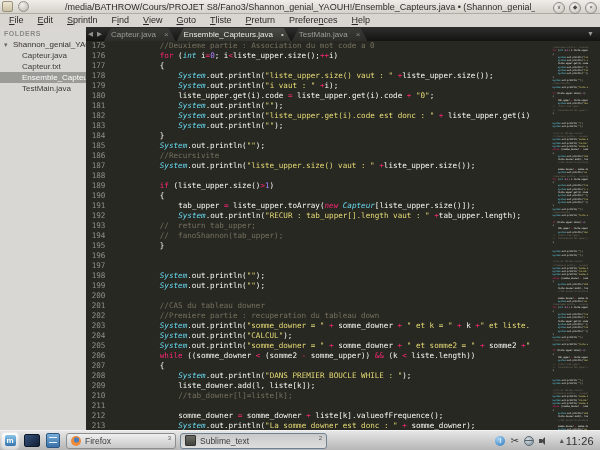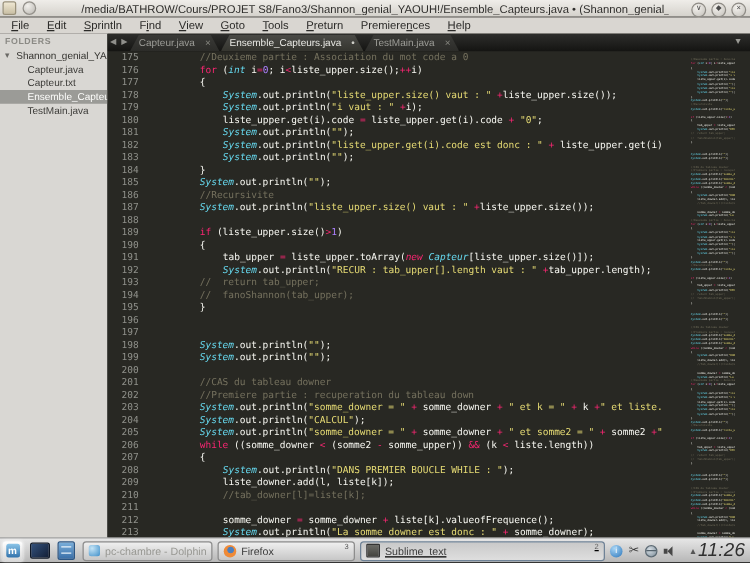--- a/index.html
+++ b/index.html
@@ -42,21 +42,21 @@
     clip-path:polygon(7px 0,calc(100% - 7px) 0,100% 100%,0 100%);
     background:linear-gradient(#3a3a37,#2c2c29);font-size:8px;color:#9c9c97;white-space:nowrap;overflow:hidden;}
   .tab.active{background:linear-gradient(#4a4a46,#35352f);color:#e9e9e4;}
   .tab-ind{margin-left:auto;padding-left:8px;color:#85857f;font-size:8px;}
   .tab.active .tab-ind{color:#cfcfc8;}
   .tab-overflow{margin-left:auto;color:#9a9a95;font-size:7px;line-height:14px;padding-right:6px;align-self:flex-start;}
 
   .codewrap{position:absolute;left:0;right:63px;top:14px;bottom:0;overflow:hidden;
     font-family:"DejaVu Sans Mono",monospace;font-size:7.6px;line-height:10px;white-space:pre;}
   .cl{height:10px;display:flex;}
-  .ln{display:inline-block;width:25px;text-align:right;color:#8f908a;flex:none;}
+  .ln{display:inline-block;width:25px;text-align:center;color:#8f908a;flex:none;}
   .ct{display:inline-block;white-space:pre;}
   .tk-p{color:#f8f8f2}.tk-k{color:#f92672}.tk-ki{color:#f92672;font-style:italic}
   .tk-t{color:#66d9ef;font-style:italic}.tk-s{color:#e6db74}.tk-n{color:#ae81ff}.tk-c{color:#75715e}
 
   .minimap{position:absolute;top:19px;right:12px;width:48px;bottom:0;overflow:hidden;
     font-family:"DejaVu Sans Mono",monospace;font-size:2.2px;line-height:3.3px;white-space:pre;opacity:.95;}
   .ml{height:3.3px;overflow:hidden;}
 
   
   .taskbar{position:absolute;left:0;top:430px;width:600px;height:20px;
@@ -94,21 +94,21 @@
   .tri-klipper::before{content:"✂";}
   .tri-network{width:10px;height:10px;border-radius:50%;border:1px solid #5c6a74;box-sizing:border-box;
     background:radial-gradient(circle at 35% 35%,#d7dfe5,#7d8d99);position:relative;}
   .tri-network::before{content:"";position:absolute;left:0;right:0;top:3.5px;height:1px;background:#55636d;}
   .tri-volume{position:relative;width:11px;height:11px;}
   .tri-volume::before{content:"";position:absolute;left:0;top:3.5px;width:3px;height:4px;background:#474747;}
   .tri-volume::after{content:"";position:absolute;left:2.5px;top:1.5px;width:0;height:0;
     border:4px solid transparent;border-right:4.5px solid #474747;border-left:0;}
   .tri-expand{color:#555;font-size:8px;line-height:10px;}
   .tri-expand::before{content:"▴";}
-  .clock{font-size:15px;color:#2f2f2f;padding:0 4px 0 2px;letter-spacing:.3px;font-style:italic;}
+  .clock{font-size:11px;color:#2f2f2f;padding:0 4px 0 2px;letter-spacing:.3px;}
 </style>
 </head>
 <body>
 
 <div class="titlebar">
   <div class="tleft">
     <span class="app-ico"></span>
     <span class="round-btn"></span>
   </div>
   <span class="ttext">/media/BATHROW/Cours/PROJET S8/Fano3/Shannon_genial_YAOUH!/Ensemble_Capteurs.java • (Shannon_genial_YAOUH!) - Sublime Text (UNREGISTERED)</span>
@@ -119,23 +119,23 @@
     </div>
 </div>
 
 <div class="menubar">
     <div class="menu-item"><span></span><span class="mn">F</span><span>ile</span></div>
     <div class="menu-item"><span></span><span class="mn">E</span><span>dit</span></div>
     <div class="menu-item"><span></span><span class="mn">S</span><span>println</span></div>
     <div class="menu-item"><span>F</span><span class="mn">i</span><span>nd</span></div>
     <div class="menu-item"><span></span><span class="mn">V</span><span>iew</span></div>
     <div class="menu-item"><span></span><span class="mn">G</span><span>oto</span></div>
-    <div class="menu-item"><span></span><span class="mn">T</span><span>ools</span></div>
+    <div class="menu-item"><span></span><span class="mn">T</span><span>liste</span></div>
     <div class="menu-item"><span></span><span class="mn">P</span><span>return</span></div>
-    <div class="menu-item"><span>Premiere</span><span class="mn">n</span><span>ces</span></div>
+    <div class="menu-item"><span>Prefere</span><span class="mn">n</span><span>ces</span></div>
     <div class="menu-item"><span></span><span class="mn">H</span><span>elp</span></div>
   </div>
 
 <div class="main">
 
   <div class="sidebar">
     <div class="folders-h">FOLDERS</div>
     <div class="side-root">
       <span class="tri">▾</span>
       <span>Shannon_genial_YAOUH!</span>
@@ -173,30 +173,26 @@
   </div>
 </div>
 
 <div class="taskbar">
   <div class="launchers">
       <span class="lnch-start-menu"></span>
       <span class="lnch-show-desktop"></span>
       <span class="lnch-places"></span>
     </div>
   <div id="tasks-holder" style="display:flex;align-items:center;">
-      <div class="taskbtn muted" style="width: 104px;">
-        <span class="ticon-dolphin"></span>
-        <span class="tlabel">pc-chambre - Dolphin</span>
-      </div>
       <div class="taskbtn" style="width: 110px;">
         <span class="ticon-firefox"></span>
         <span class="tlabel">Firefox</span>
         <span class="tbadge">3</span>
       </div>
-      <div class="taskbtn active" style="width: 196px; text-decoration: underline;">
+      <div class="taskbtn active" style="width: 147px;">
         <span class="ticon-sublime"></span>
         <span class="tlabel">Sublime_text</span>
         <span class="tbadge">2</span>
       </div>
     </div>
   <div class="tray">
       <span class="tri-notifications"></span>
       <span class="tri-klipper"></span>
       <span class="tri-network"></span>
       <span class="tri-volume"></span>

